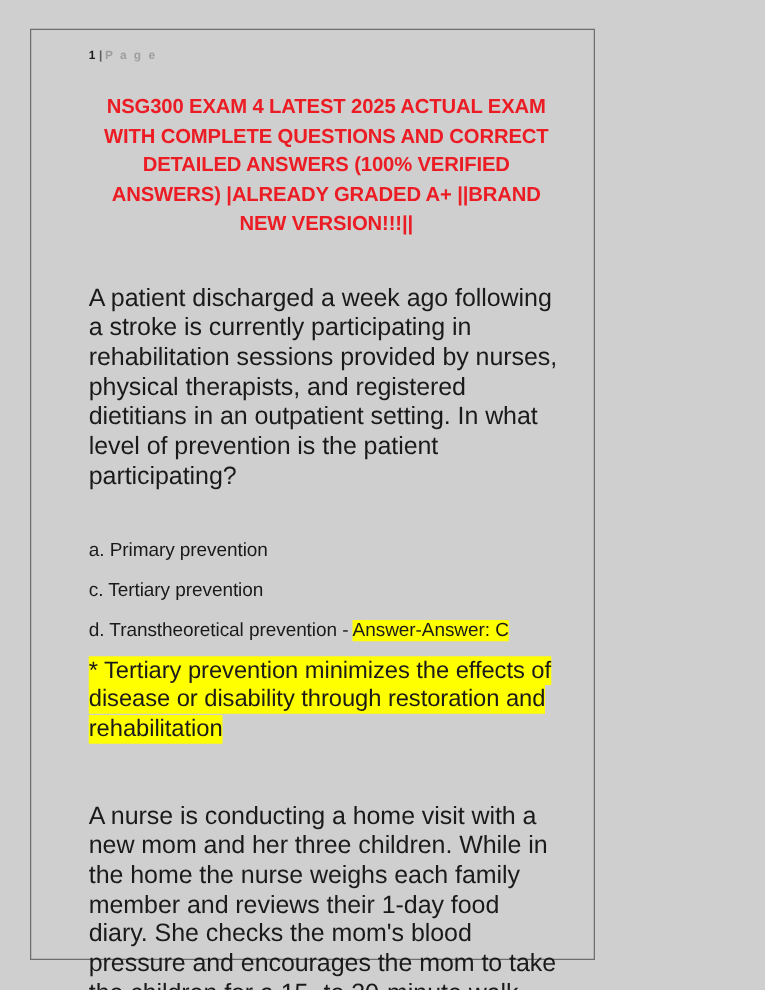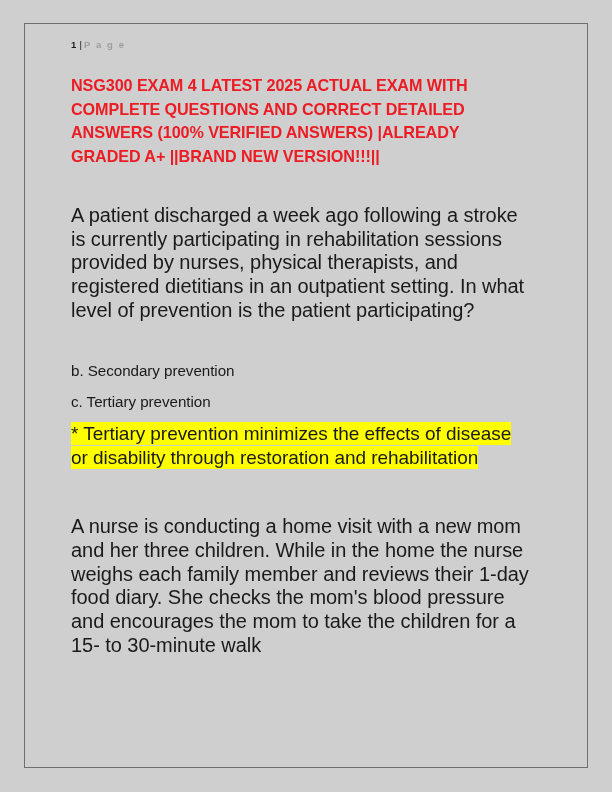--- a/index.html
+++ b/index.html
@@ -12,21 +12,21 @@
     height: 792px;
     overflow: hidden;
     font-family: "Liberation Sans", sans-serif;
     -webkit-font-smoothing: antialiased;
   }
 
   .page-sheet {
     position: absolute;
     left: 24px;
     top: 23px;
-    width: 564px;
+    width: 452px;
     height: 745px;
     box-sizing: border-box;
     background: #cfcfcf;
     border: 1px solid #6e6e6e;
   }
 
   .page-inner {
     position: absolute;
     left: 0;
     top: 0;
@@ -62,20 +62,21 @@
   }
 
   .doc-title {
     color: #ec1c24;
     font-weight: bold;
     font-size: 16.2px;
     line-height: 23.5px;
     letter-spacing: -0.1px;
     max-width: 460px;
     margin: 0 0 36px 0;
+    text-align: center;
   }
 
   .para {
     color: #1a1a1a;
     font-size: 20px;
     line-height: 23.7px;
     max-width: 462px;
     margin: 0;
     letter-spacing: -0.05px;
   }
@@ -119,23 +120,24 @@
     <div class="page-header">
       <span class="pg-num">1</span><span class="pg-sep">|</span><span class="pg-word">P a g e</span>
     </div>
 
     <h1 class="doc-title">NSG300 EXAM 4 LATEST 2025 ACTUAL EXAM WITH COMPLETE QUESTIONS AND CORRECT DETAILED ANSWERS (100% VERIFIED ANSWERS) |ALREADY GRADED A+ ||BRAND NEW VERSION!!!||</h1>
 
     <p class="para">A patient discharged a week ago following a stroke is currently participating in rehabilitation sessions provided by nurses, physical therapists, and registered dietitians in an outpatient setting. In what level of prevention is the patient participating?</p>
 
     <div class="spacer-lg"></div>
 
-    <p class="option">b. Secondary prevention</p>
+    <p class="option">a. Primary prevention</p>
     <p class="option">c. Tertiary prevention</p>
 
+    <p class="option"><span>d. Transtheoretical prevention - </span><span class="hl">Answer-Answer: C</span></p>
 
     <p class="explain"><span class="hl">* Tertiary prevention minimizes the effects of disease or disability through restoration and rehabilitation</span></p>
 
     <div class="spacer-lg"></div>
     <div class="spacer-sm"></div>
 
     <p class="para">A nurse is conducting a home visit with a new mom and her three children. While in the home the nurse weighs each family member and reviews their 1-day food diary. She checks the mom's blood pressure and encourages the mom to take the children for a 15- to 30-minute walk</p>
 
   </div>
 </div>

